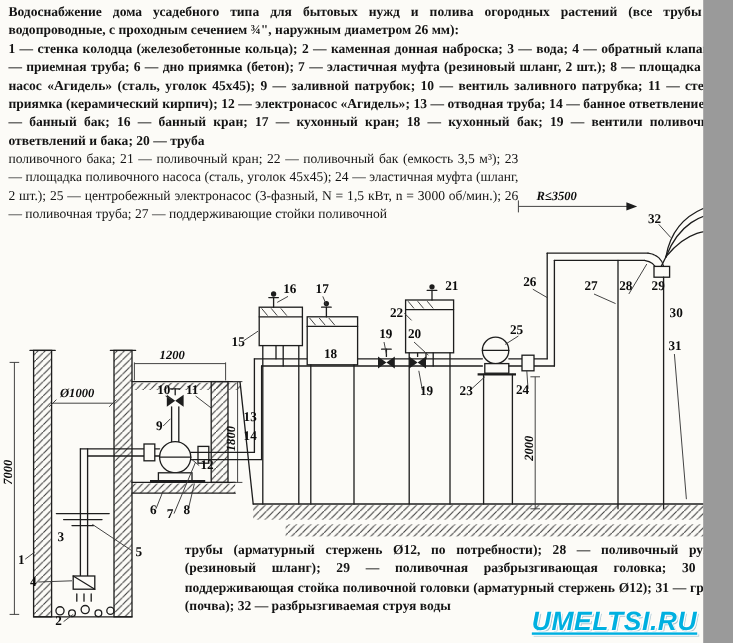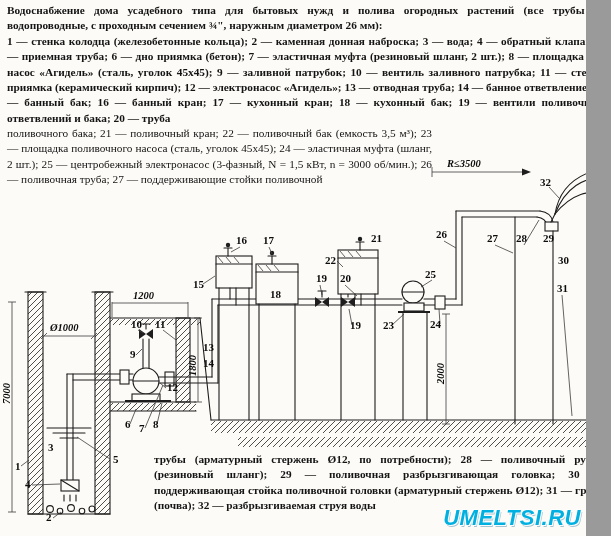--- a/index.html
+++ b/index.html
@@ -6,21 +6,21 @@
   .page{position:relative;width:586px;height:536px;background:#fcfbf7;overflow:hidden;
         font-family:"Liberation Serif",serif;color:#141414;}
   .header-text{position:absolute;left:7px;top:3px;width:598px;}
   p.title,p.legend{margin:0;font-size:11.3px;line-height:15.4px;font-weight:bold;text-align:justify;}
   .legend-left{position:absolute;left:7px;top:126px;width:425px;
         font-size:11.3px;line-height:15.4px;font-weight:normal;text-align:justify;}
   .legend-bottom{position:absolute;left:154px;top:452px;width:450px;
         font-size:11.3px;line-height:15.4px;font-weight:bold;text-align:justify;}
   .watermark{position:absolute;right:5px;bottom:5px;font-family:"Liberation Sans",sans-serif;
         font-style:italic;font-weight:bold;font-size:22px;letter-spacing:.5px;color:#00b0e0;
-        text-shadow:1px 1px 0 rgba(255,255,255,.95),-1px -1px 0 rgba(255,255,255,.95),1.5px 1.5px 0 rgba(7,92,134,.35);}
+        text-shadow:1px 1px 0 rgba(255,255,255,.95),-1px -1px 0 rgba(255,255,255,.95),1.5px 1.5px 0 rgba(7,92,134,.35);text-decoration:underline;}
   svg.diagram{position:absolute;left:0;top:0;}
   .ln{stroke:#1d1d1d;stroke-width:1.1;fill:none;stroke-linecap:round;}
   .ln2{stroke:#1d1d1d;stroke-width:2;fill:none;}
   .thin{stroke:#3c3c3c;stroke-width:.8;fill:none;}
   .dark{fill:#1d1d1d;stroke:none;}
   .box{fill:#fcfbf7;stroke:#1d1d1d;stroke-width:1.1;}
   .hatched{fill:url(#hatch);stroke:#1d1d1d;stroke-width:1.1;}
   .soilhatch{fill:url(#hatch);stroke:none;}
   text.pn{font:bold 11px "Liberation Serif",serif;fill:#0c0c0c;}
   text.dim{font:italic bold 10.5px "Liberation Serif",serif;fill:#0c0c0c;}

